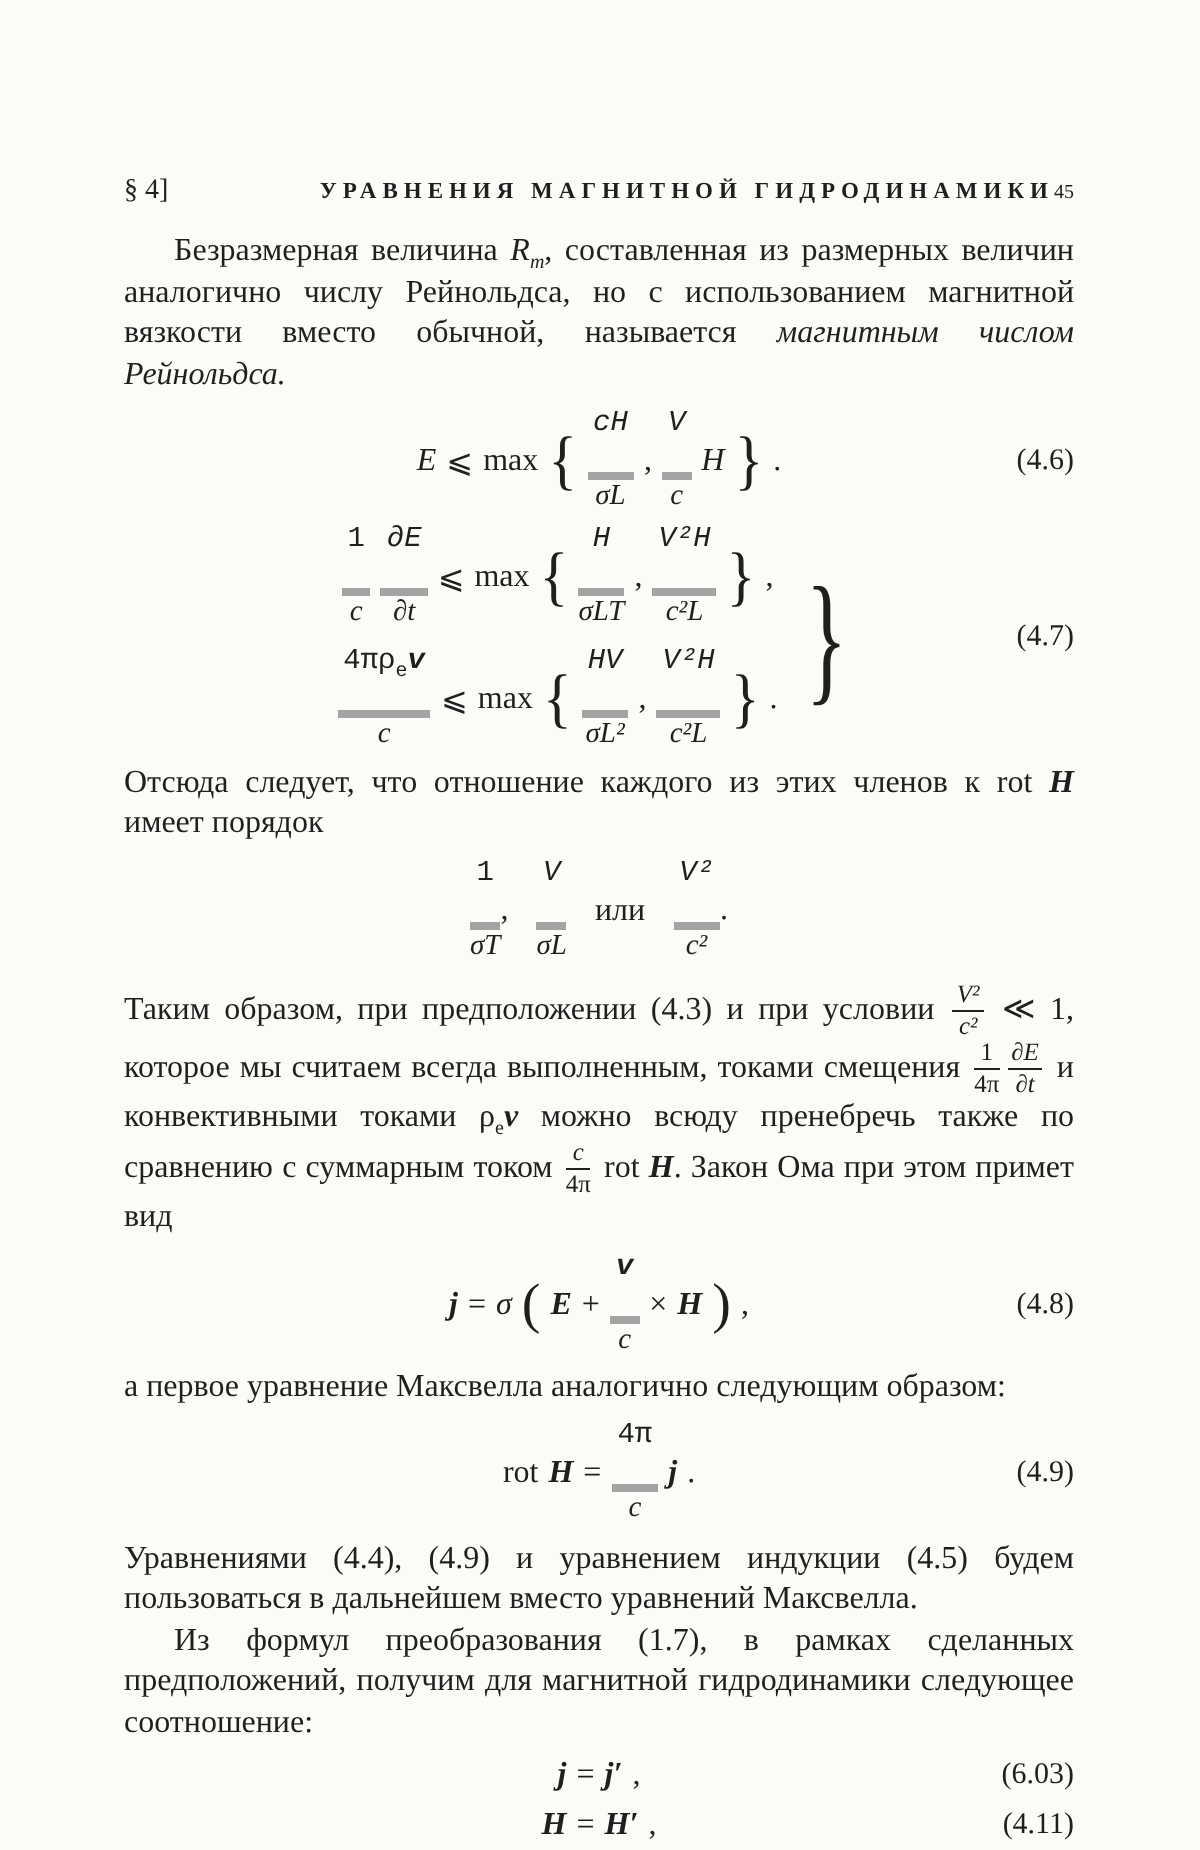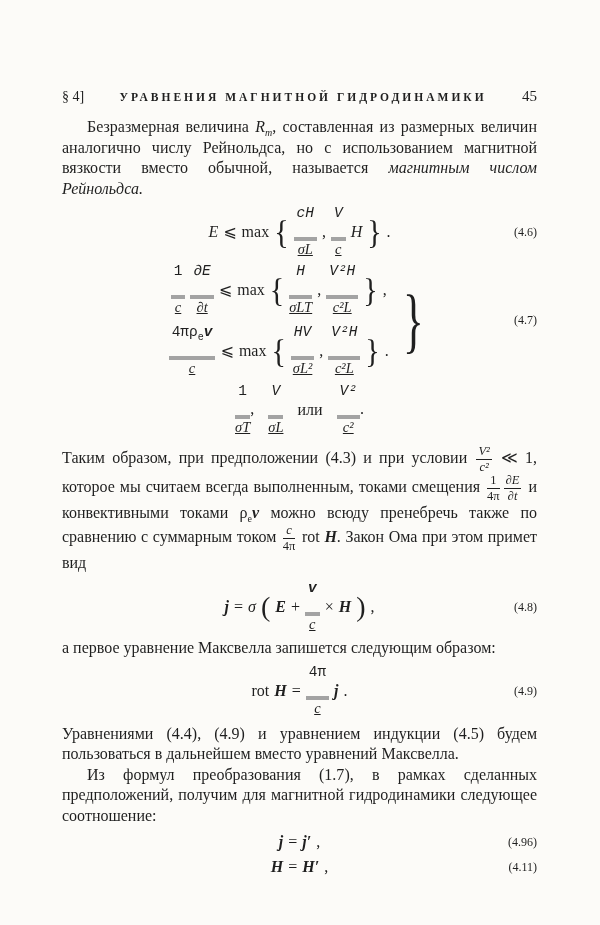--- a/index.html
+++ b/index.html
@@ -4,34 +4,34 @@
 <style>
   html,body{margin:0;padding:0;}
   body{
     width:600px;height:925px;overflow:hidden;
     background:#fcfbf8;color:#1f1f1f;
     font-family:"Liberation Serif","DejaVu Serif","DejaVu Sans",serif;
   }
   .page{padding:88px 63px 0 62px;}
   .header{display:flex;align-items:baseline;margin-bottom:12px;}
   .sec{font-size:14px;white-space:nowrap;}
-  .title{flex:1;text-align:center;font-size:11.5px;font-weight:bold;letter-spacing:3px;white-space:nowrap;}
-  .pnum{font-size:15px;}
+  .title{flex:1;text-align:right;font-size:11.5px;font-weight:bold;letter-spacing:3px;white-space:nowrap;}
+  .pnum{font-size:10px;}
   .para{margin:0;font-size:16px;line-height:20.5px;text-align:justify;}
   .indent{text-indent:25px;}
   .it{font-style:italic;}
   .v{font-style:italic;}
   .bv{font-style:italic;font-weight:bold;}
   sub{font-size:10px;line-height:0;}
   
   .eq{position:relative;display:flex;align-items:center;justify-content:center;gap:5px;font-size:16px;margin:6px 0;}
-  .eqnum{position:absolute;right:0;top:50%;transform:translateY(-50%);font-size:12px;}
+  .eqnum{position:absolute;right:0;top:50%;transform:translateY(-50%);font-size:15px;}
   .frac{display:inline-block;text-align:center;vertical-align:middle;line-height:1.1;font-size:14.5px;}
   .frac .num{display:block;border-bottom:4px solid #a3a3a3;padding:0 3px 15px;font-family:Liberation Mono, monospace;}
-  .frac .den{display:block;padding-top:1px;text-decoration:underline;}
+  .frac .den{display:block;padding-top:1px;}
   .brace{font-size:30px;font-weight:300;line-height:1;transform:scaleY(1.1);}
   .bigparen{font-size:28px;font-weight:300;line-height:1;}
   .bigbrace{font-size:72px;font-weight:200;line-height:.85;transform:scaleX(.6);margin-left:2px;}
   .stack{display:flex;flex-direction:column;row-gap:9px;}
   .row{display:flex;align-items:center;gap:5px;justify-content:center;}
   
   .ifrac{display:inline-block;text-align:center;vertical-align:middle;line-height:1.05;font-size:12.5px;margin:0 2px;}
   .ifrac .num{display:block;border-bottom:1px solid #1f1f1f;padding:0 2px 1px;}
   .ifrac .den{display:block;padding-top:1px;}
   .eq46{margin:7px 0 4px;}
@@ -121,20 +121,21 @@
             <span class="den">c²L</span>
           </span>
         <span class="brace">}</span>
         <span>.</span>
       </div>
     </div>
     <span class="bigbrace">}</span>
     <span class="eqnum">(4.7)</span>
   </div>
 
+  <p class="para"><span>Отсюда следует, что отношение каждого из этих членов к rot </span><span class="bv">H</span><span> имеет порядок</span></p>
 
   <div class="eq eqo">
     <span><span class="frac"><span class="num">1</span><span class="den v">σT</span></span><span>,</span></span>
     <span class="frac v">
         <span class="num">V</span>
         <span class="den">σL</span>
       </span>
     <span>или</span>
     <span><span class="frac v"><span class="num">V²</span><span class="den">c²</span></span><span>.</span></span>
   </div>
@@ -152,21 +153,21 @@
         <span class="num bv">v</span>
         <span class="den v">c</span>
       </span>
     <span class="op">×</span>
     <span class="bv">H</span>
     <span class="bigparen">)</span>
     <span>,</span>
     <span class="eqnum">(4.8)</span>
   </div>
 
-  <p class="para"><span>а первое уравнение Максвелла запишется следующим образом:</span></p>
+  <p class="para"><span>а первое уравнение Максвелла аналогично следующим образом:</span></p>
 
   <div class="eq eq49">
     <span>rot</span>
     <span class="bv">H</span>
     <span class="op">=</span>
     <span class="frac">
         <span class="num">4π</span>
         <span class="den v">c</span>
       </span>
     <span class="bv">j</span>
@@ -176,21 +177,21 @@
 
   <p class="para"><span>Уравнениями (4.4), (4.9) и уравнением индукции (4.5) будем пользоваться в дальнейшем вместо уравнений Максвелла.</span></p>
 
   <p class="para indent"><span>Из формул преобразования (1.7), в рамках сделанных предположений, получим для магнитной гидродинамики следующее соотношение:</span></p>
 
   <div class="eq eq410">
     <span class="bv">j</span>
     <span class="op">=</span>
     <span class="bv">j′</span>
     <span>,</span>
-    <span class="eqnum">(4.96)</span>
+    <span class="eqnum">(6.03)</span>
   </div>
 
 
   <div class="eq eq411">
     <span class="bv">H</span>
     <span class="op">=</span>
     <span class="bv">H′</span>
     <span>,</span>
     <span class="eqnum">(4.11)</span>
   </div>

